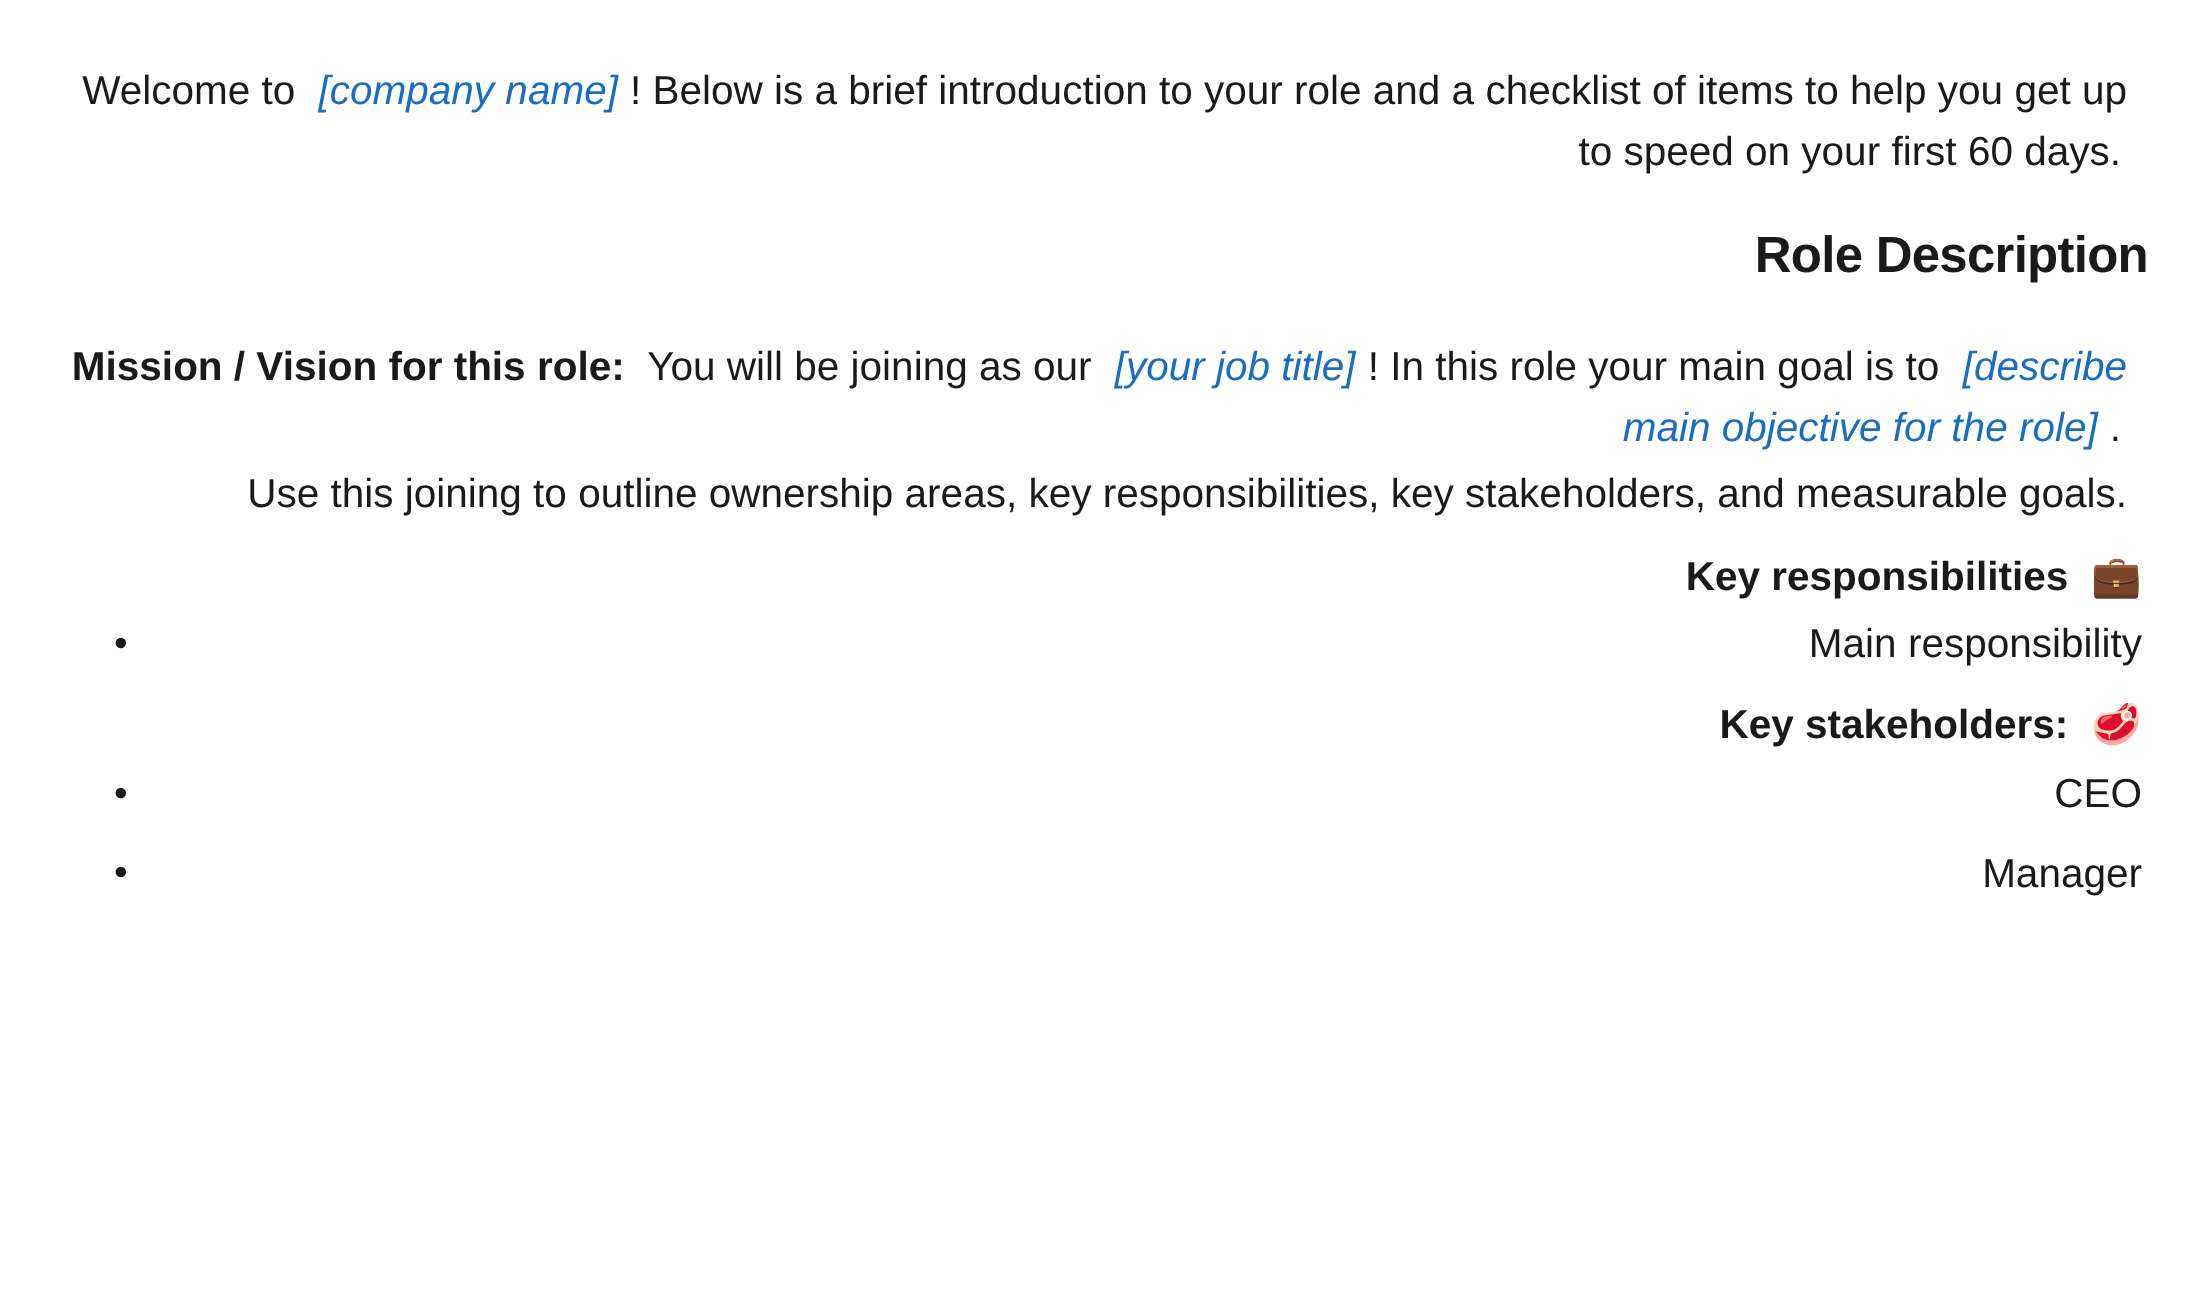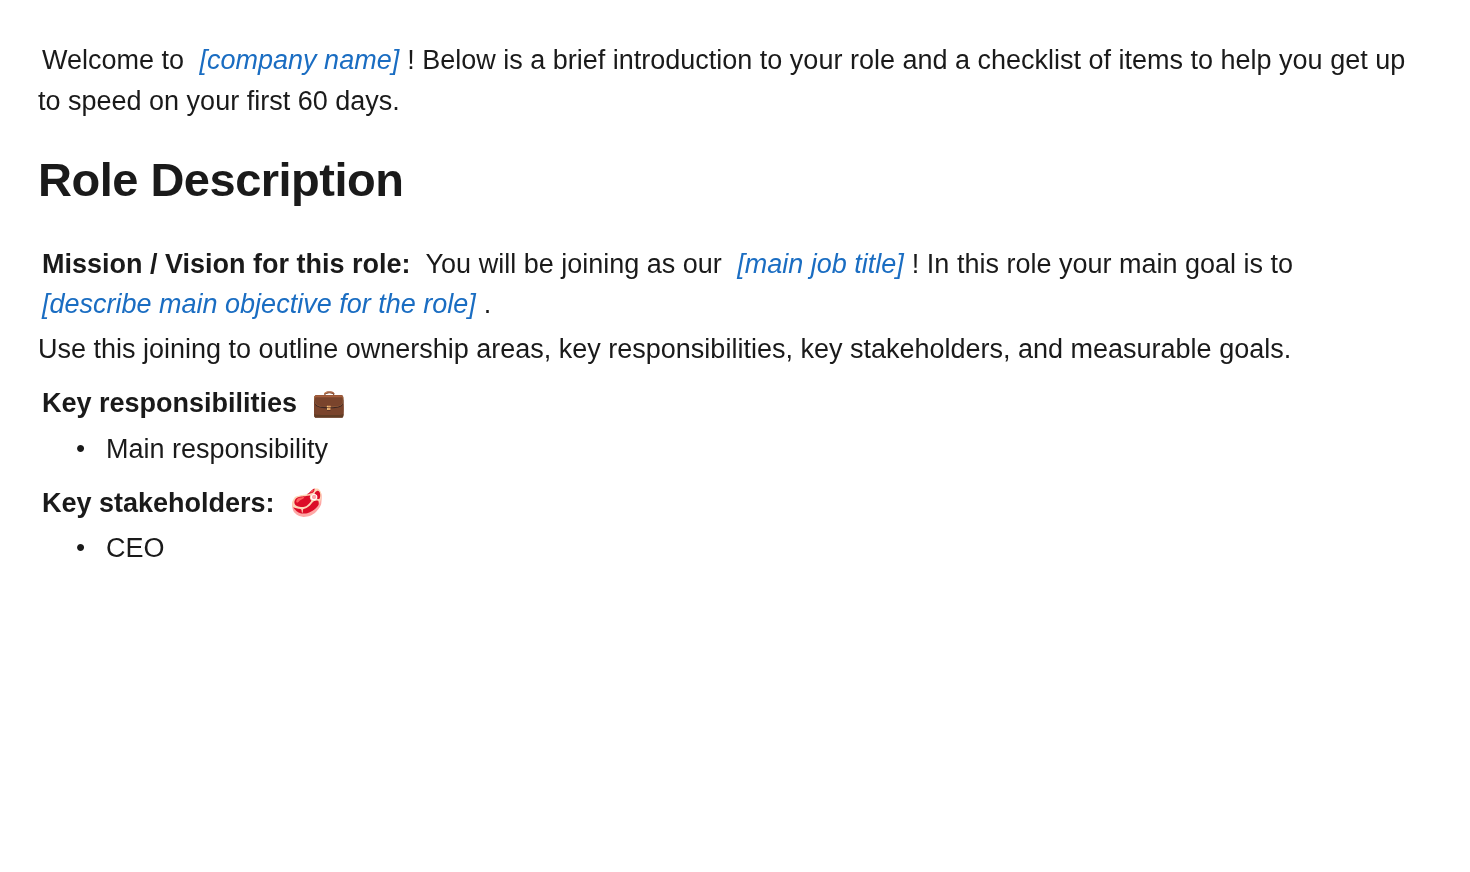--- a/index.html
+++ b/index.html
@@ -1,37 +1,38 @@
 <!DOCTYPE html>
 <html><head>
   <meta charset="utf-8">
   <style>
     * {
       margin: 4px;
       padding: 0;
       box-sizing: border-box;
+      text-align: right;
     }
     body {
       font-family: -apple-system, BlinkMacSystemFont, 'Segoe UI', Helvetica, Arial, sans-serif;
       color: #1a1a1a;
       background: #ffffff;
       padding: 28px 26px;
       font-size: 27px;
       line-height: 1.5;
     }
     .intro-paragraph {
       margin-bottom: 24px;
       max-width: 1380px;
     }
     .placeholder {
       color: #1a6dc2;
       font-style: italic;
     }
     h1.section-heading {
-      font-size: 47px;
+      font-size: 34px;
       font-weight: 700;
       margin-top: 18px;
       margin-bottom: 28px;
       letter-spacing: -0.5px;
     }
     .mission-paragraph {
       margin-bottom: 4px;
       max-width: 1380px;
     }
     .bold-label {
@@ -72,32 +73,33 @@
 </head>
 <body>
 
 <p class="intro-paragraph">
   <span>Welcome to </span><span class="placeholder">[company name]</span><span>! Below is a brief introduction to your role and a checklist of items to help you get up to speed on your first 60 days.</span>
 </p>
 
 <h1 class="section-heading">Role Description</h1>
 
 <p class="mission-paragraph">
-  <span class="bold-label">Mission / Vision for this role:</span><span> You will be joining as our </span><span class="placeholder">[main job title]</span><span>! In this role your main goal is to </span><span class="placeholder">[describe main objective for the role]</span><span>.</span>
+  <span class="bold-label">Mission / Vision for this role:</span><span> You will be joining as our </span><span class="placeholder">[your job title]</span><span>! In this role your main goal is to </span><span class="placeholder">[describe main objective for the role]</span><span>.</span>
 </p>
 
 <p class="instruction-paragraph">Use this joining to outline ownership areas, key responsibilities, key stakeholders, and measurable goals.</p>
 
 <p class="subsection-heading">
   <span>Key responsibilities </span><span class="emoji">💼</span>
 </p>
 
 <ul class="bullet-list">
   <li>Main responsibility</li>
 </ul>
 
 <p class="subsection-heading">
   <span>Key stakeholders: </span><span class="emoji">🥩</span>
 </p>
 
 <ul class="bullet-list">
   <li>CEO</li>
+  <li>Manager</li>
 </ul>
 
 </body></html>

